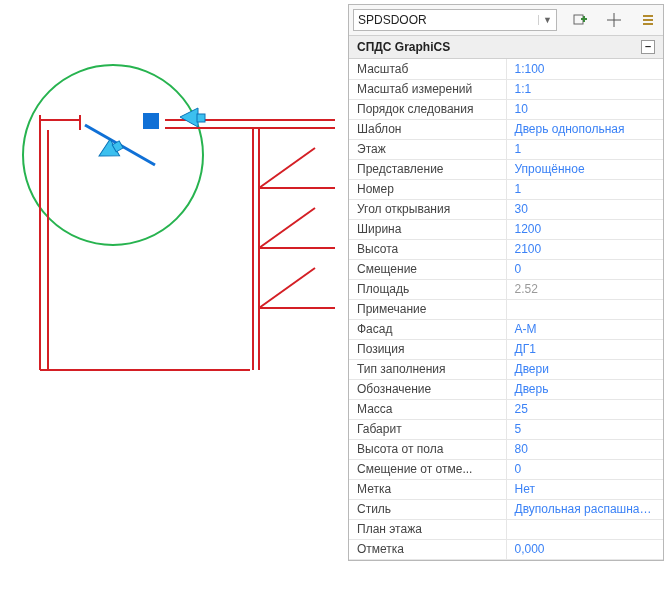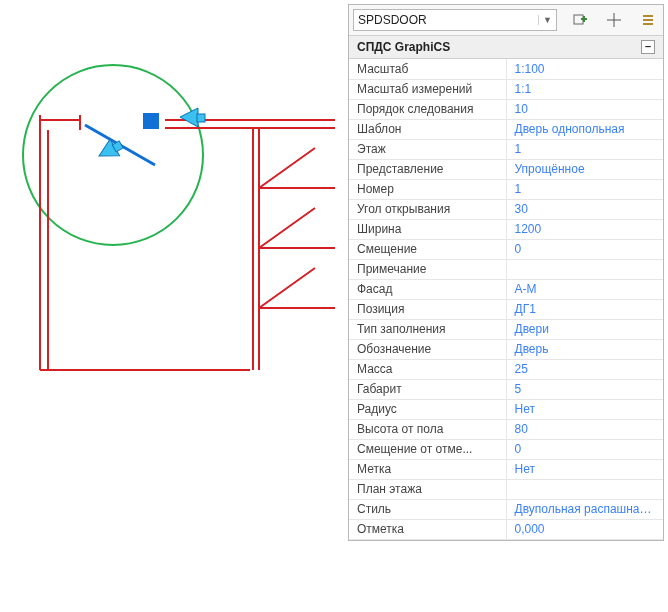--- a/index.html
+++ b/index.html
@@ -231,23 +231,31 @@
         </tr>
         <tr class="prop-row">
           <td class="name">Угол открывания</td>
           <td class="val">30</td>
         </tr>
         <tr class="prop-row">
           <td class="name">Ширина</td>
           <td class="val">1200</td>
         </tr>
         <tr class="prop-row">
+          <td class="name">Высота</td>
+          <td class="val">2100</td>
+        </tr>
+        <tr class="prop-row">
           <td class="name">Смещение</td>
           <td class="val">0</td>
         </tr>
+        <tr class="prop-row readonly">
+          <td class="name">Площадь</td>
+          <td class="val">2.52</td>
+        </tr>
         <tr class="prop-row">
           <td class="name">Примечание</td>
           <td class="val"></td>
         </tr>
         <tr class="prop-row">
           <td class="name">Фасад</td>
           <td class="val">А-М</td>
         </tr>
         <tr class="prop-row">
           <td class="name">Позиция</td>
@@ -263,42 +271,38 @@
         </tr>
         <tr class="prop-row">
           <td class="name">Масса</td>
           <td class="val">25</td>
         </tr>
         <tr class="prop-row">
           <td class="name">Габарит</td>
           <td class="val">5</td>
         </tr>
         <tr class="prop-row">
-          <td class="name">Радиус</td>
-          <td class="val">Нет</td>
-        </tr>
-        <tr class="prop-row">
           <td class="name">Высота от пола</td>
           <td class="val">80</td>
         </tr>
         <tr class="prop-row">
           <td class="name">Смещение от отме...</td>
           <td class="val">0</td>
         </tr>
         <tr class="prop-row">
           <td class="name">Метка</td>
           <td class="val">Нет</td>
         </tr>
         <tr class="prop-row">
+          <td class="name">Стиль</td>
+          <td class="val">Двупольная распашная...</td>
+        </tr>
+        <tr class="prop-row">
           <td class="name">План этажа</td>
           <td class="val"></td>
-        </tr>
-        <tr class="prop-row">
-          <td class="name">Стиль</td>
-          <td class="val">Двупольная распашная...</td>
         </tr>
         <tr class="prop-row">
           <td class="name">Отметка</td>
           <td class="val">0,000</td>
         </tr>
       </tbody>
   </table>
 </div>
 
 </body></html>

